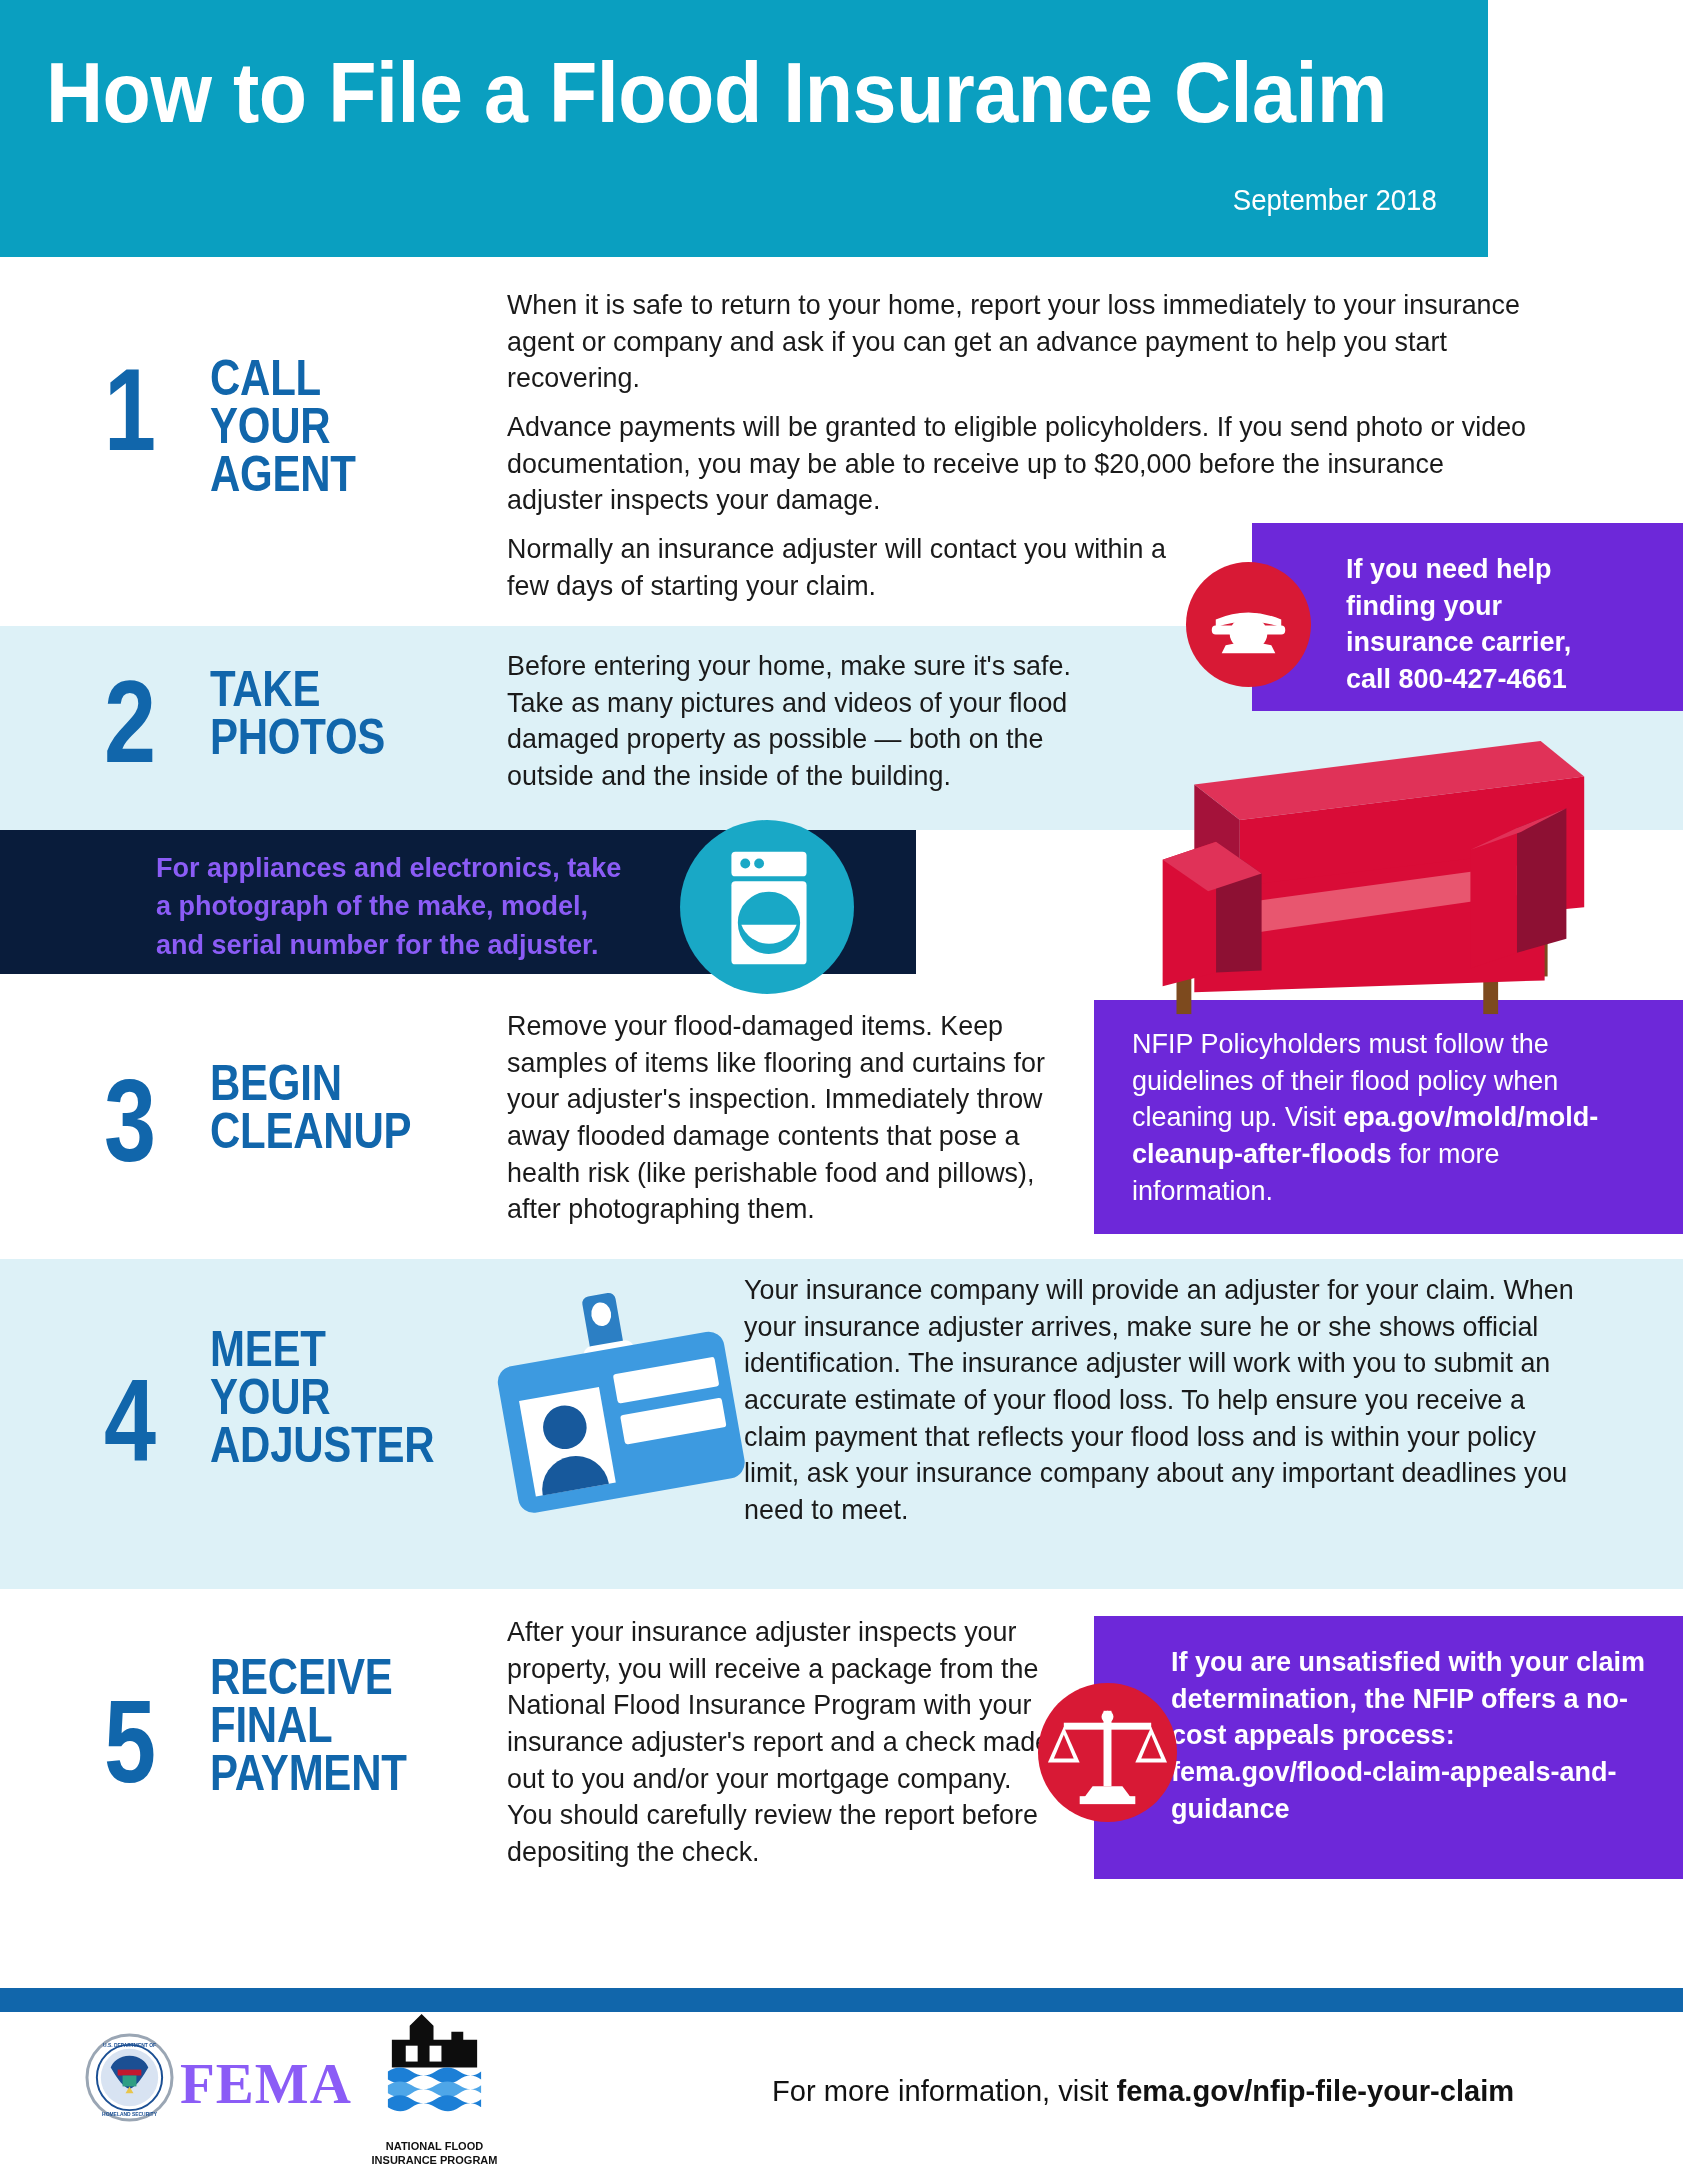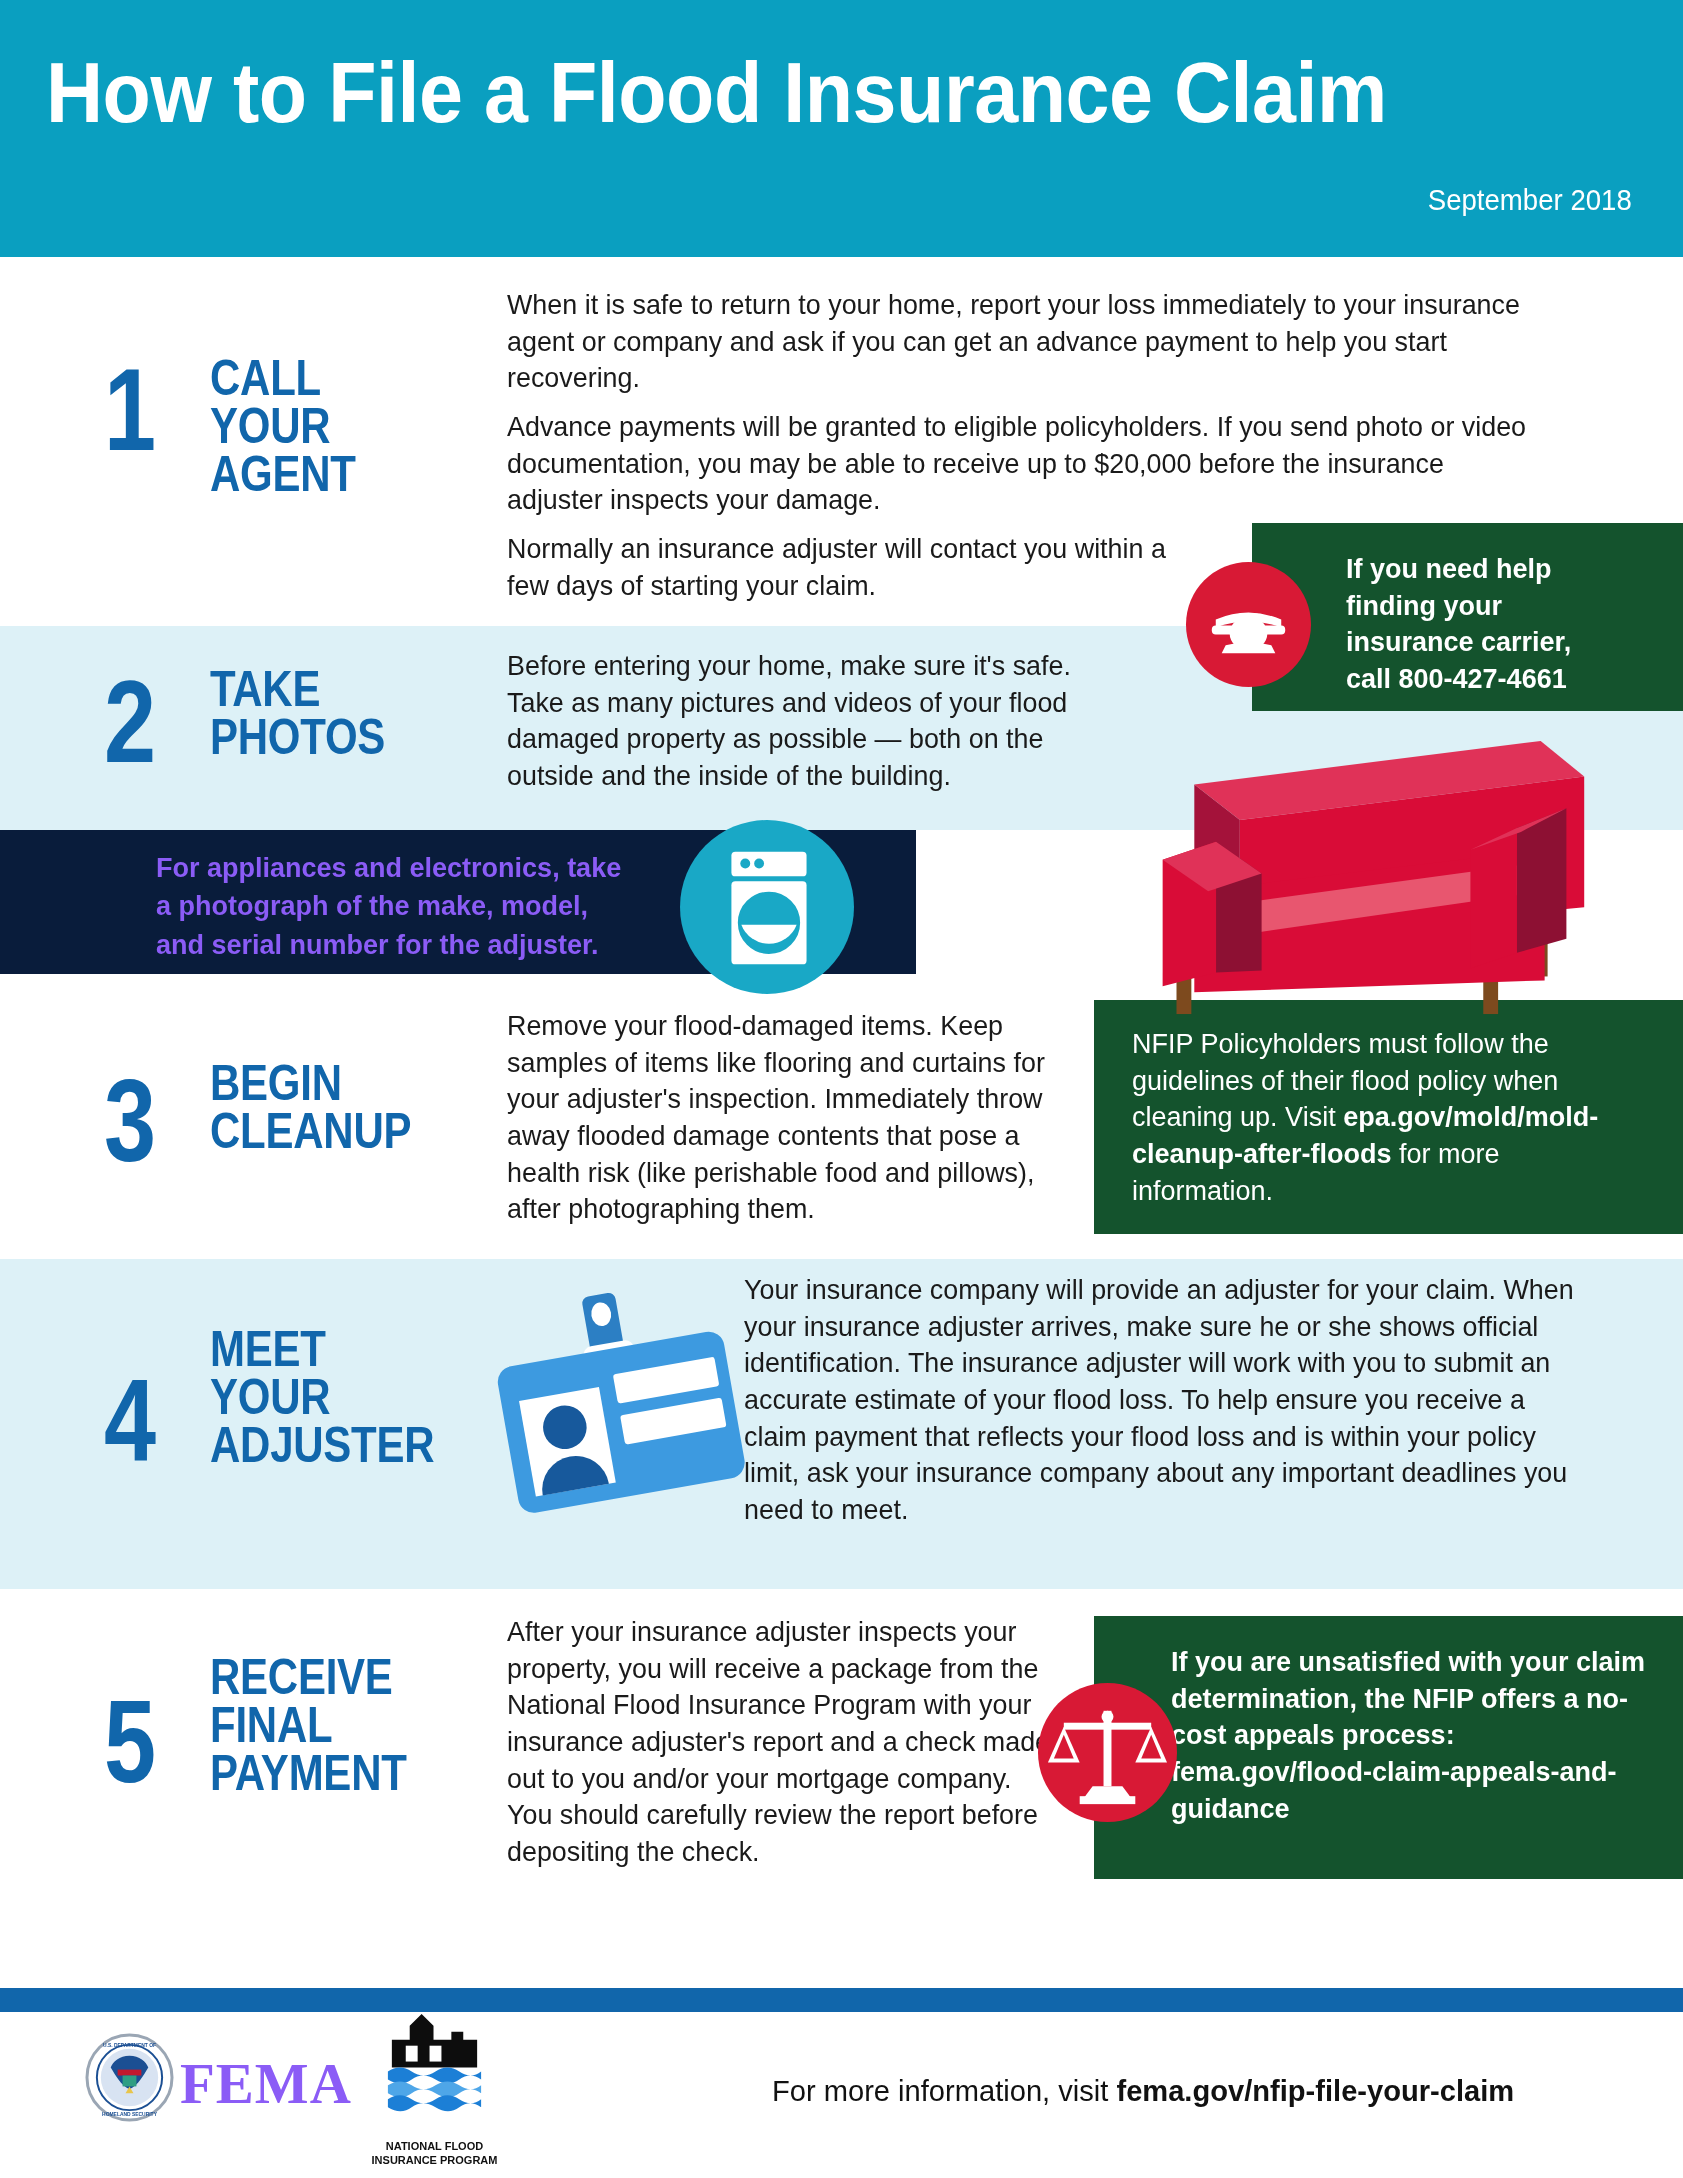--- a/index.html
+++ b/index.html
@@ -5,21 +5,21 @@
   html,body{margin:0;padding:0;}
   body{
     width:1683px;height:2178px;background:#ffffff;
     font-family:"Liberation Sans",sans-serif;
     position:relative;overflow:hidden;
   }
   .page{position:relative;width:1683px;height:2178px;}
 
   
   .header{
-    position:absolute;left:0;top:0;width:1683px;height:257px;
+    position:absolute;left:0;top:0;width:1488px;height:257px;
     background:#0a9fc0;
   }
   .header-title{
     position:absolute;left:46px;top:50px;
     color:#ffffff;font-weight:bold;font-size:85px;line-height:1;
     letter-spacing:-0.5px;
     font-family:"Liberation Sans Narrow","Liberation Sans",sans-serif;
     transform:scaleX(0.93);transform-origin:left top;
     white-space:nowrap;
   }
@@ -55,21 +55,21 @@
   .body-text{
     position:absolute;color:#1a1a1a;font-size:28px;line-height:1.31;
     font-family:"Liberation Sans Narrow","Liberation Sans",sans-serif;
     transform:scaleX(0.96);transform-origin:left top;
   }
   .body-text p{margin:0 0 12px 0;}
   .body-text p:last-child{margin-bottom:0;}
 
   
   .callout{
-    position:absolute;background:#14532d;color:#ffffff;
+    position:absolute;background:#6d28d9;color:#ffffff;
     font-size:27px;line-height:1.36;font-weight:bold;
     font-family:"Liberation Sans Narrow","Liberation Sans",sans-serif;
   }
   .callout .ctext{position:absolute;white-space:pre-line;}
   .callout .ctext b{font-weight:bold;}
   .callout .cnormal{font-weight:normal;}
 
   .navybox-text{
     position:absolute;color:#8b5cf6;font-weight:bold;font-size:27px;
     line-height:1.42;white-space:pre-line;

